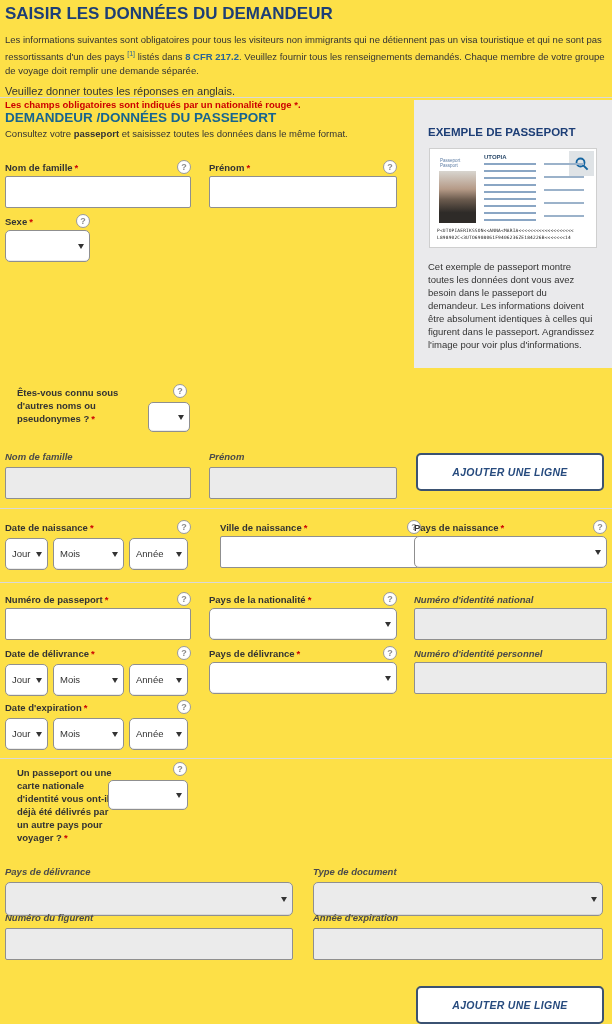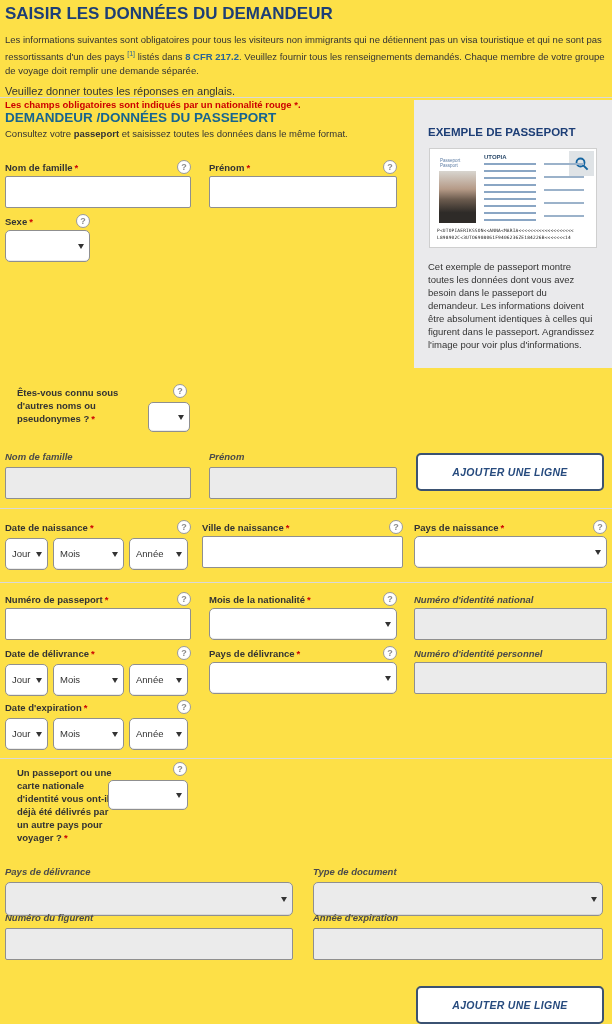--- a/index.html
+++ b/index.html
@@ -161,21 +161,21 @@
     </div>
   <div class="sel abs" style="left:53px; top:536px; width:71px">
       <span class="selval">Mois</span>
       <i class="arr"></i>
     </div>
   <div class="sel abs" style="left:129px; top:536px; width:59px">
       <span class="selval">Année</span>
       <i class="arr"></i>
     </div>
 
-  <div class="fld" style="left:202px; top:520px; width:201px">
+  <div class="fld" style="left:220px; top:520px; width:201px">
     <div class="lrow">
         <span class="lbl"><span>Ville de naissance</span><span class="req">*</span></span>
         <span class="help">?</span>
       </div>
     <input class="txt" style="">
   </div>
   <div class="fld" style="left:414px; top:520px; width:193px">
     <div class="lrow">
         <span class="lbl"><span>Pays de naissance</span><span class="req">*</span></span>
         <span class="help">?</span>
@@ -189,21 +189,21 @@
 
   <div class="fld" style="left:5px; top:592px; width:186px">
     <div class="lrow">
         <span class="lbl"><span>Numéro de passeport</span><span class="req">*</span></span>
         <span class="help">?</span>
       </div>
     <input class="txt" style="">
   </div>
   <div class="fld" style="left:209px; top:592px; width:188px">
     <div class="lrow">
-        <span class="lbl"><span>Mois de la nationalité</span><span class="req">*</span></span>
+        <span class="lbl"><span>Pays de la nationalité</span><span class="req">*</span></span>
         <span class="help">?</span>
       </div>
     <div class="sel">
         <i class="arr"></i>
       </div>
   </div>
   <div class="fld" style="left:414px; top:592px; width:193px">
     <div class="lrow">
         <span class="ilbl">Numéro d'identité national</span>
       </div>

